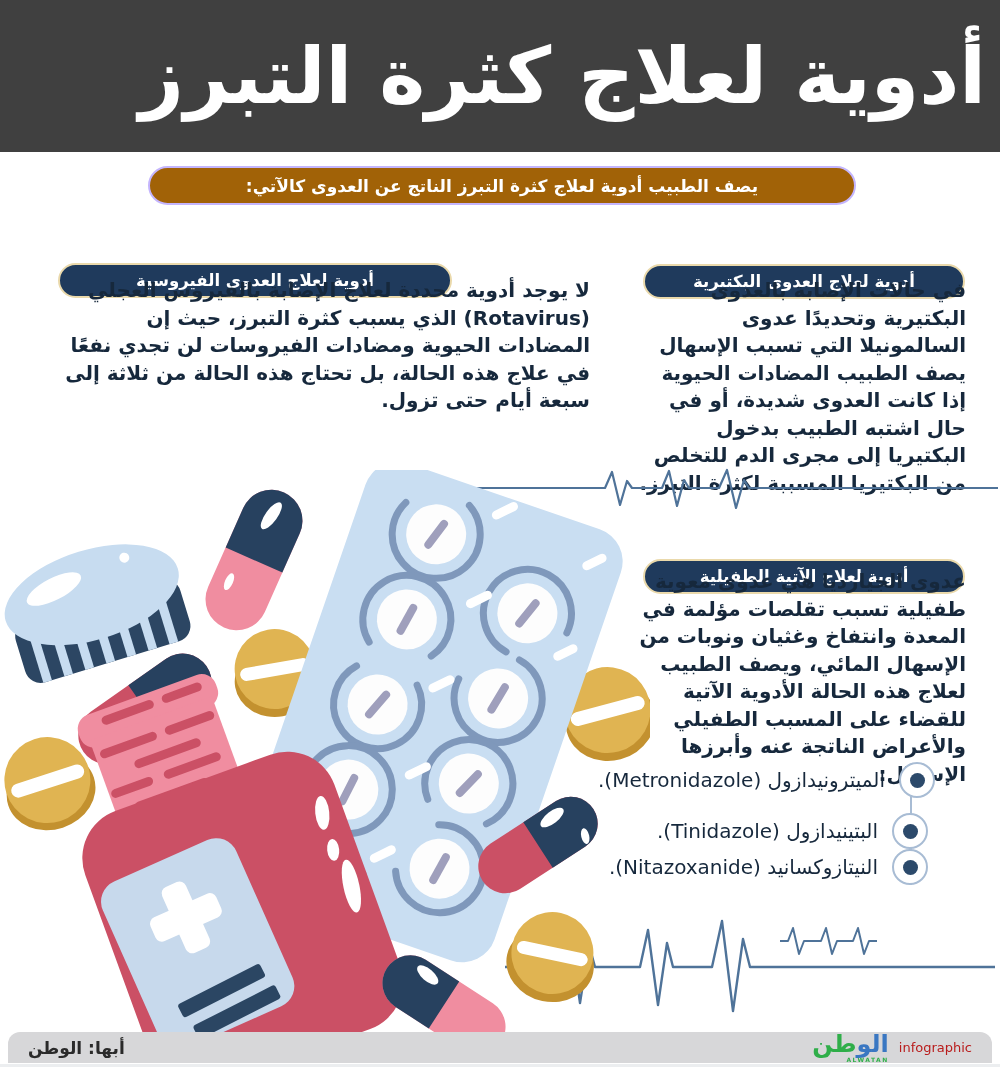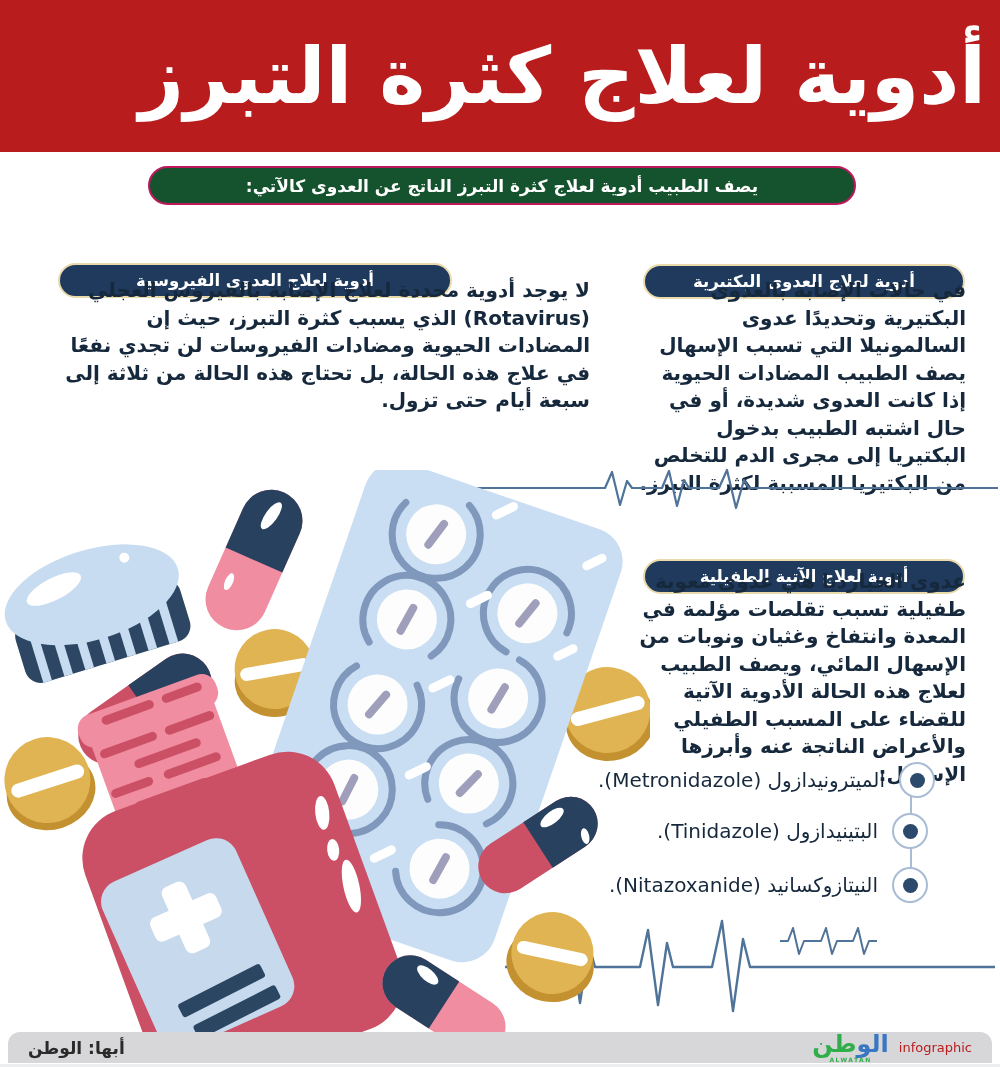--- a/index.html
+++ b/index.html
@@ -5,30 +5,30 @@
   * { margin:0; padding:0; box-sizing:border-box; }
   html,body { background:#fff; }
   .page {
     position:relative; width:1000px; height:1067px; overflow:hidden;
     background:#ffffff; direction:rtl;
     font-family:"DejaVu Sans", sans-serif;
   }
   
   .header {
     position:absolute; left:0; top:0; width:1000px; height:152px;
-    background:#b91c1c; display:flex; align-items:center; justify-content:flex-start;
+    background:#404040; display:flex; align-items:center; justify-content:flex-start;
   }
   .header .title {
     color:#ffffff; font-size:78px; font-weight:bold; line-height:1;
     padding-right:14px; white-space:nowrap;
   }
   
   .intro-banner {
     position:absolute; left:148px; top:166px; width:708px; height:39px;
-    background:#14532d; border:2px solid #be185d; border-radius:20px;
+    background:#a16207; border:2px solid #c4b5fd; border-radius:20px;
     display:flex; align-items:center; justify-content:center;
     color:#fff; font-weight:bold; font-size:17px; white-space:nowrap;
   }
   
   .section-pill {
     position:absolute; height:35px; background:#1f3a5c;
     border:2px solid #ead9ab; border-radius:18px;
     display:flex; align-items:center; justify-content:center;
     color:#fff; font-weight:bold; font-size:16.5px; white-space:nowrap;margin-top:36px;
   }
@@ -47,21 +47,21 @@
   
   .med-list { position:absolute; top:762px; right:72px; width:330px; }
   .med-connector {
     position:absolute; right:16px; top:18px; height:105px; width:2px;
     background:#a8bcd4;
   }
   .med-row {
     position:relative; display:flex; align-items:center; height:36px;
   }
   .med-row.r1 { margin-bottom:15px;justify-content:flex-end; }
-  .med-row.r2 { margin-bottom:18px; }
+  .med-row.r2 { }
   .med-bullet {
     width:36px; height:36px; border-radius:50%; background:#fff;
     border:2px solid #a8bcd4; display:flex; align-items:center; justify-content:center;
     flex:0 0 auto; z-index:1;
   }
   .med-bullet .dot { width:15px; height:15px; border-radius:50%; background:#2c4a6b; }
   .med-label {
     margin-right:14px; color:#16283c; font-size:20px; white-space:nowrap;
   }
   
@@ -70,21 +70,21 @@
   .illus     { position:absolute; left:0;   top:470px; width:650px; height:570px; }
   
   .footer-bar {
     position:absolute; left:8px; top:1032px; width:984px; height:31px;
     background:#d7d7d9; border-radius:12px 12px 0 0;
     display:flex; align-items:center; justify-content:space-between;
     padding:0 20px; z-index:5;
   }
   .footer-credit { color:#2a2a2a; font-weight:bold; font-size:17px; white-space:nowrap;text-align:center; }
   .footer-left { direction:ltr; display:flex; align-items:center; gap:10px; margin-left:30px; }
-  .logo { display:flex; flex-direction:column; align-items:center; direction:rtl; line-height:1; }
+  .logo { display:flex; flex-direction:column; direction:rtl; line-height:1; }
   .logo-arabic { font-size:24px; font-weight:bold; }
   .logo-blue  { color:#3a77c2; }
   .logo-green { color:#2fae49; }
   .logo-latin { font-size:6px; letter-spacing:1.5px; color:#2fae49; font-weight:bold; margin-top:1px; }
   .infographic-label { color:#b91c1c; font-size:13px; }
   .bottom-strip { position:absolute; left:0; top:1064px; width:1000px; height:3px; background:#eceef0; z-index:6; }
 </style>
 </head>
 <body>
 

